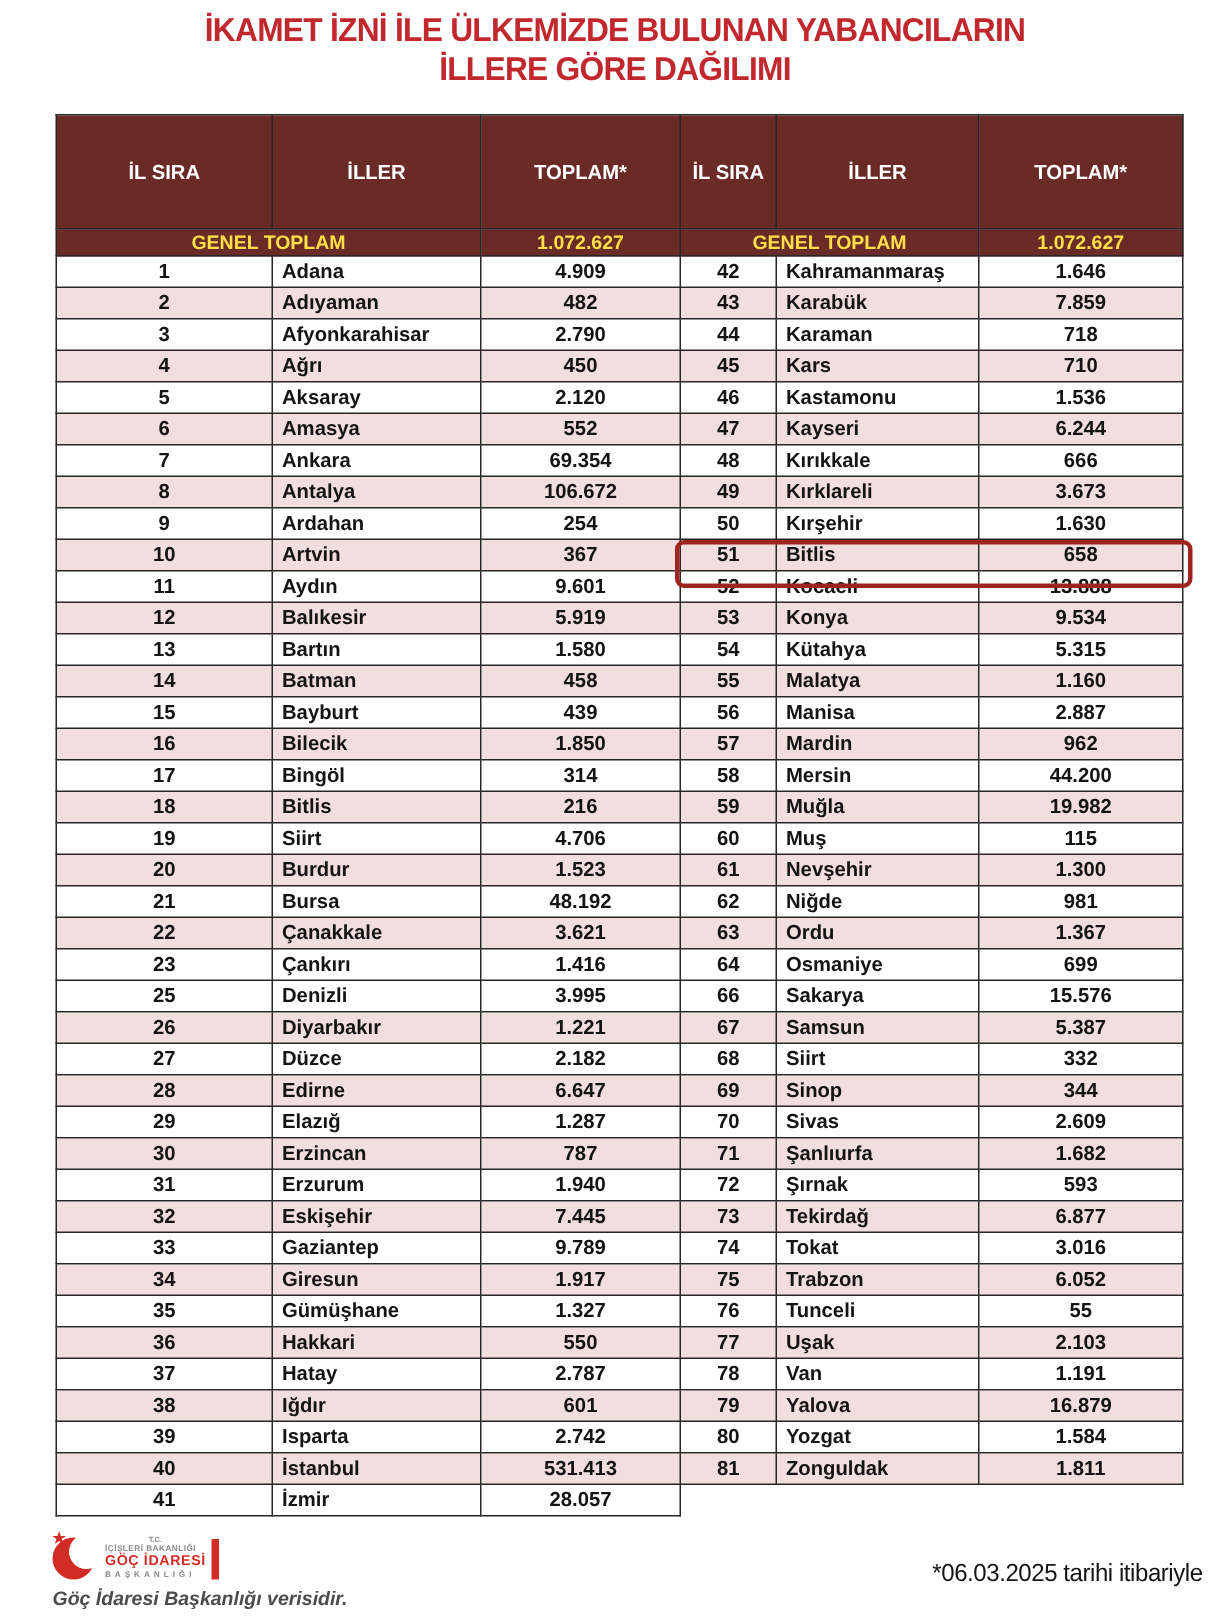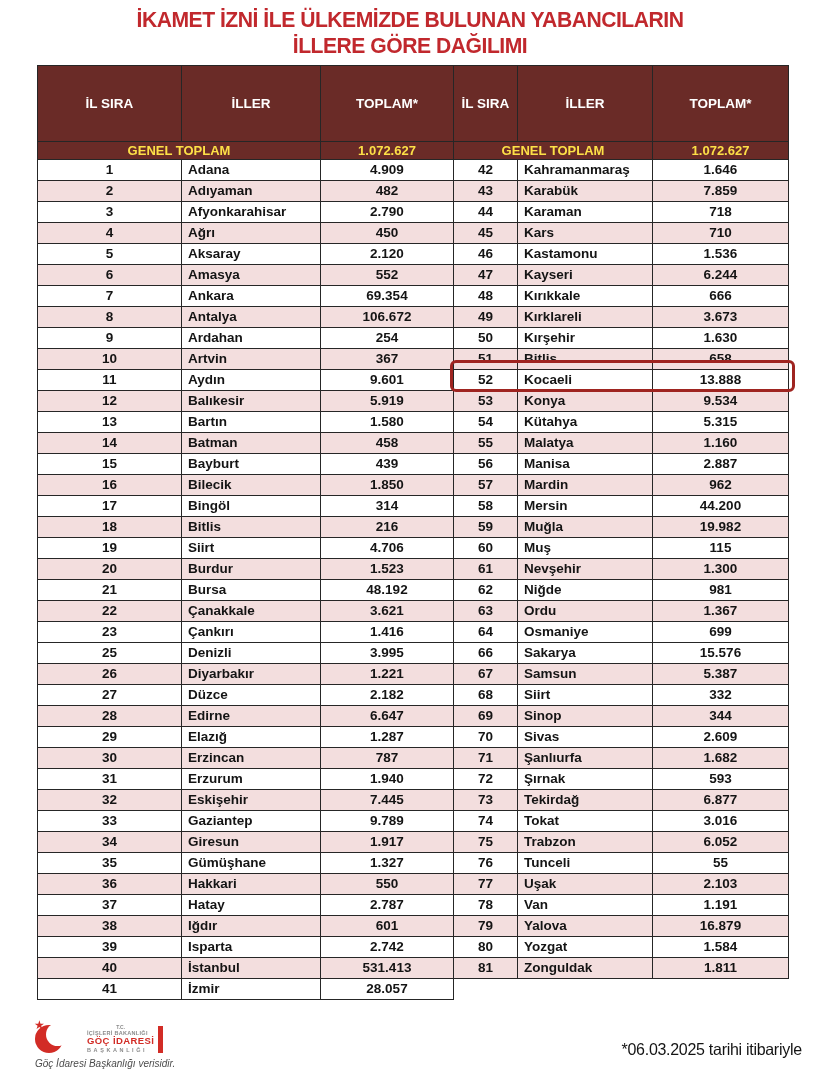--- a/index.html
+++ b/index.html
@@ -6,21 +6,21 @@
   body{
     width:820px;height:1077px;position:relative;overflow:hidden;
     background:#ffffff;font-family:"Liberation Sans",sans-serif;
   }
   .title{
     position:absolute;top:7px;left:0;width:820px;text-align:center;
     color:#c1282d;font-weight:bold;font-size:22px;line-height:1.2;
     letter-spacing:-0.5px;transform:scaleX(0.96);
   }
   table.main{
-    position:absolute;left:37px;top:65px;width:751px;
+    position:absolute;left:37px;top:76px;width:751px;
     border-collapse:collapse;table-layout:fixed;
   }
   th,td{border:1px solid #262626;padding:0;box-sizing:border-box;}
   thead th{
     height:76px;background:#6a2b27;color:#ffffff;
     font-size:13.5px;font-weight:bold;text-align:center;vertical-align:middle;
   }
   tr.genel td{
     height:18px;background:#6a2b27;color:#fde047;
     font-size:13px;font-weight:bold;text-align:center;vertical-align:middle;
@@ -40,29 +40,29 @@
     position:absolute;left:450px;top:360px;width:345px;height:32px;
     border:3px solid #9f2420;border-radius:6px;box-sizing:border-box;
     background:transparent;pointer-events:none;
   }
   .logo{position:absolute;left:35px;top:1021px;display:flex;align-items:center;height:36px;}
   .crescent-wrap{position:relative;width:32px;height:32px;flex:0 0 32px;}
   .crescent{position:absolute;left:0;top:2px;width:28px;height:28px;}
   .crescent::before{content:"";position:absolute;left:0;top:0;width:28px;height:28px;background:#d22c26;border-radius:50%;}
   .crescent::after{content:"";position:absolute;left:11px;top:-2px;width:23px;height:23px;background:#ffffff;border-radius:50%;}
   .star{position:absolute;left:-1px;top:-4px;color:#d22c26;font-size:12px;line-height:12px;}
-  .logo-text{display:flex;flex-direction:column;line-height:1.12;margin-left:20px;text-align:left;}
+  .logo-text{display:flex;flex-direction:column;line-height:1.12;margin-left:3px;text-align:left;}
   .lt-tc{font-size:5px;color:#8a8a8a;font-weight:bold;text-align:center;}
   .lt-min{font-size:5.5px;color:#8a8a8a;font-weight:bold;letter-spacing:0.3px;}
   .lt-agency{font-size:9.5px;color:#d22c26;font-weight:bold;letter-spacing:0.4px;}
   .lt-agency2{font-size:5.5px;color:#8a8a8a;font-weight:bold;letter-spacing:2.6px;}
   .red-bar{width:5px;height:27px;background:#d22c26;margin-left:4px;flex:0 0 5px;}
   .logo-caption{
-    position:absolute;left:35px;top:1058px;font-size:10px;font-style:italic;
-    color:#4c4c4c;font-weight:normal;
+    position:absolute;left:35px;top:1058px;font-size:13px;font-style:italic;
+    color:#4c4c4c;font-weight:bold;
   }
   .footnote{
     position:absolute;right:18px;top:1040px;font-size:16.5px;color:#141414;
     letter-spacing:-0.3px;transform:scaleX(0.97);transform-origin:right;
   }
 </style>
 </head>
 <body>
 
 <div class="title">

